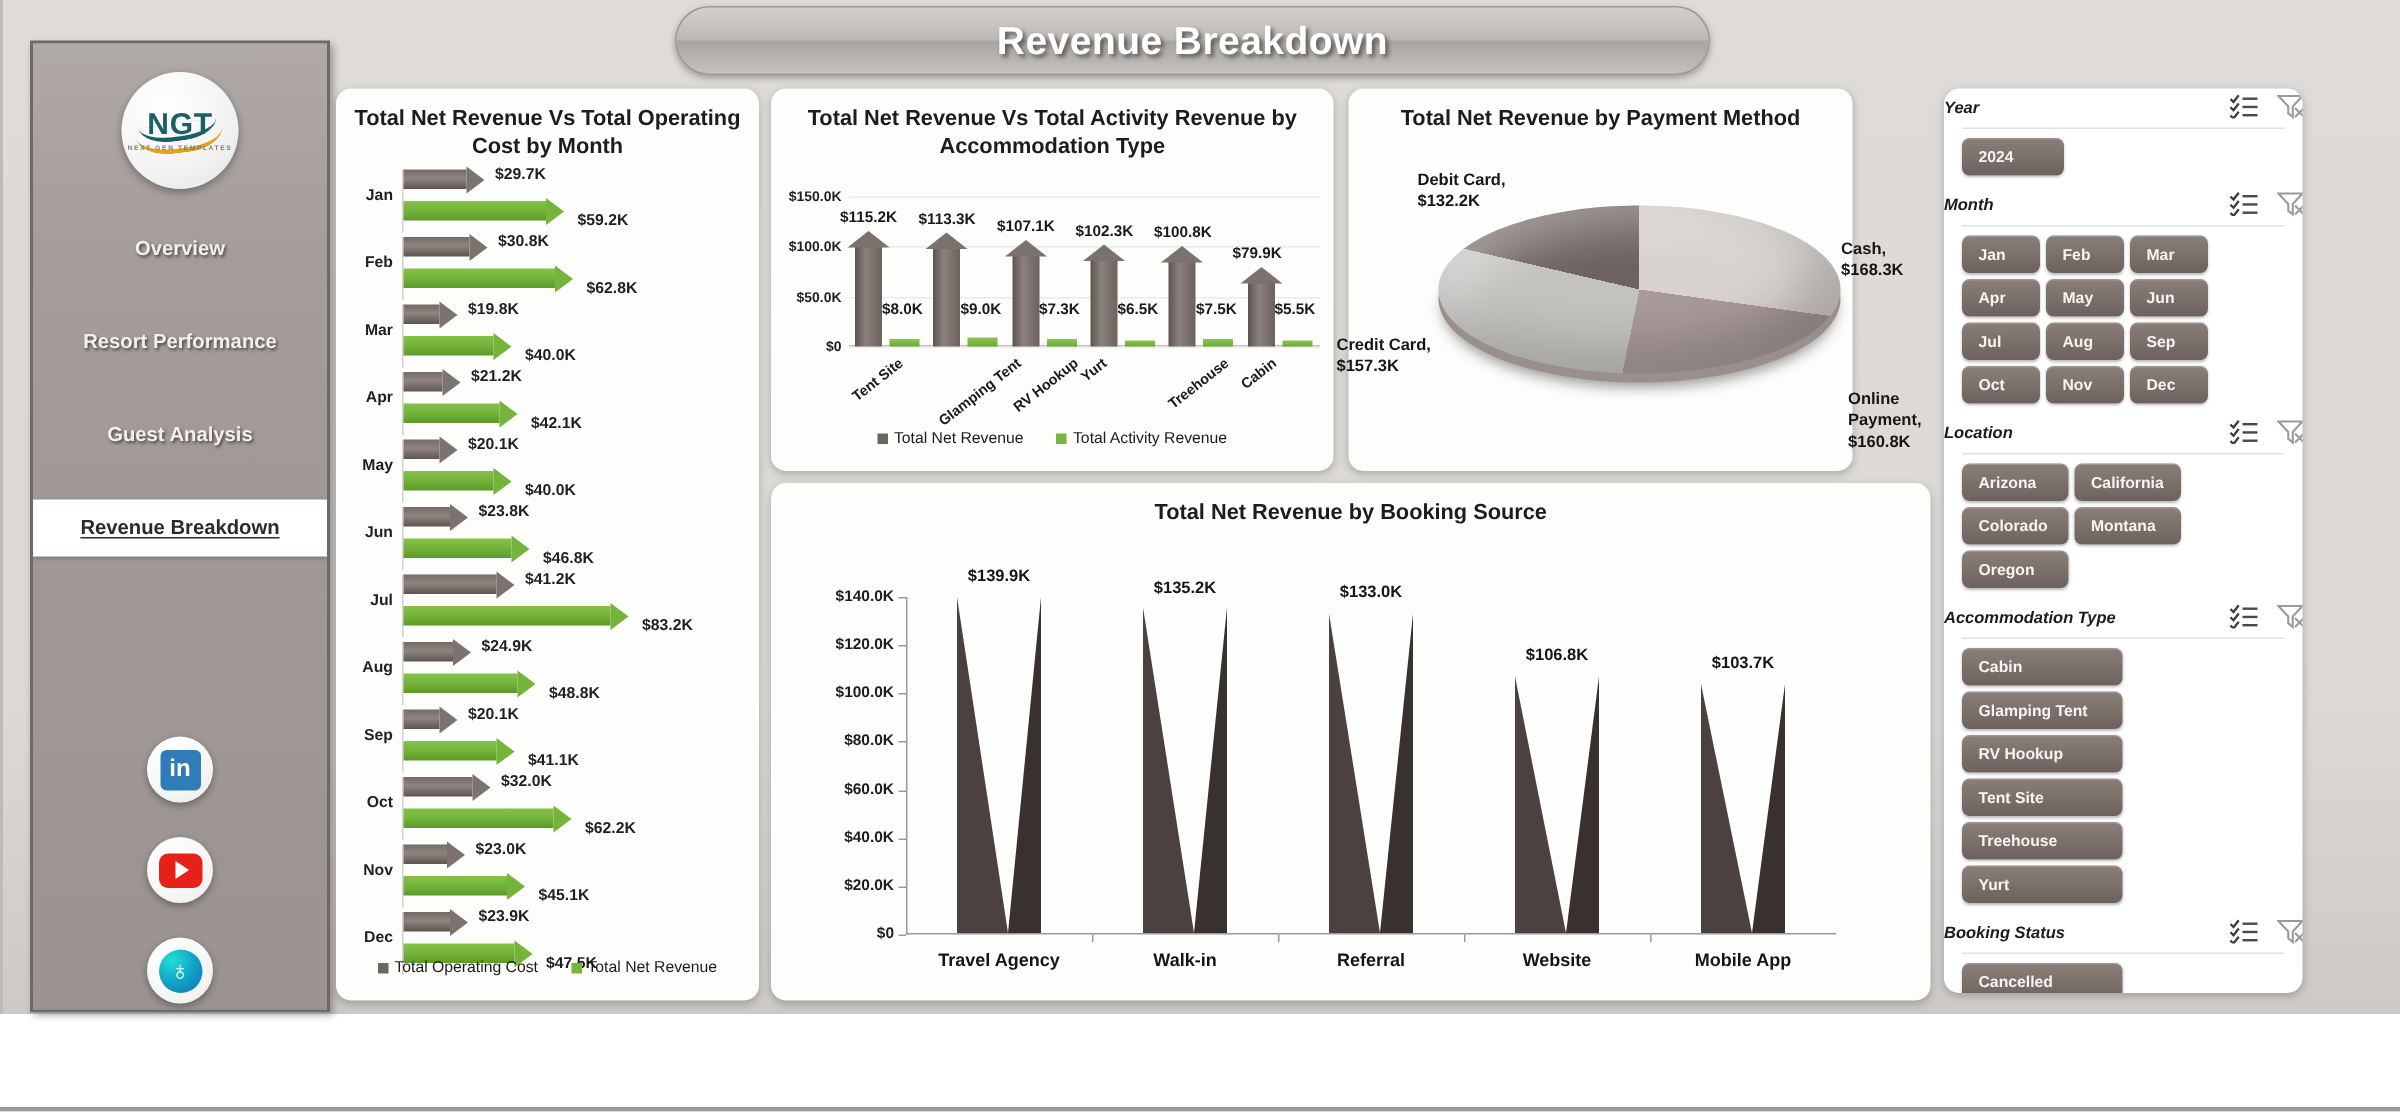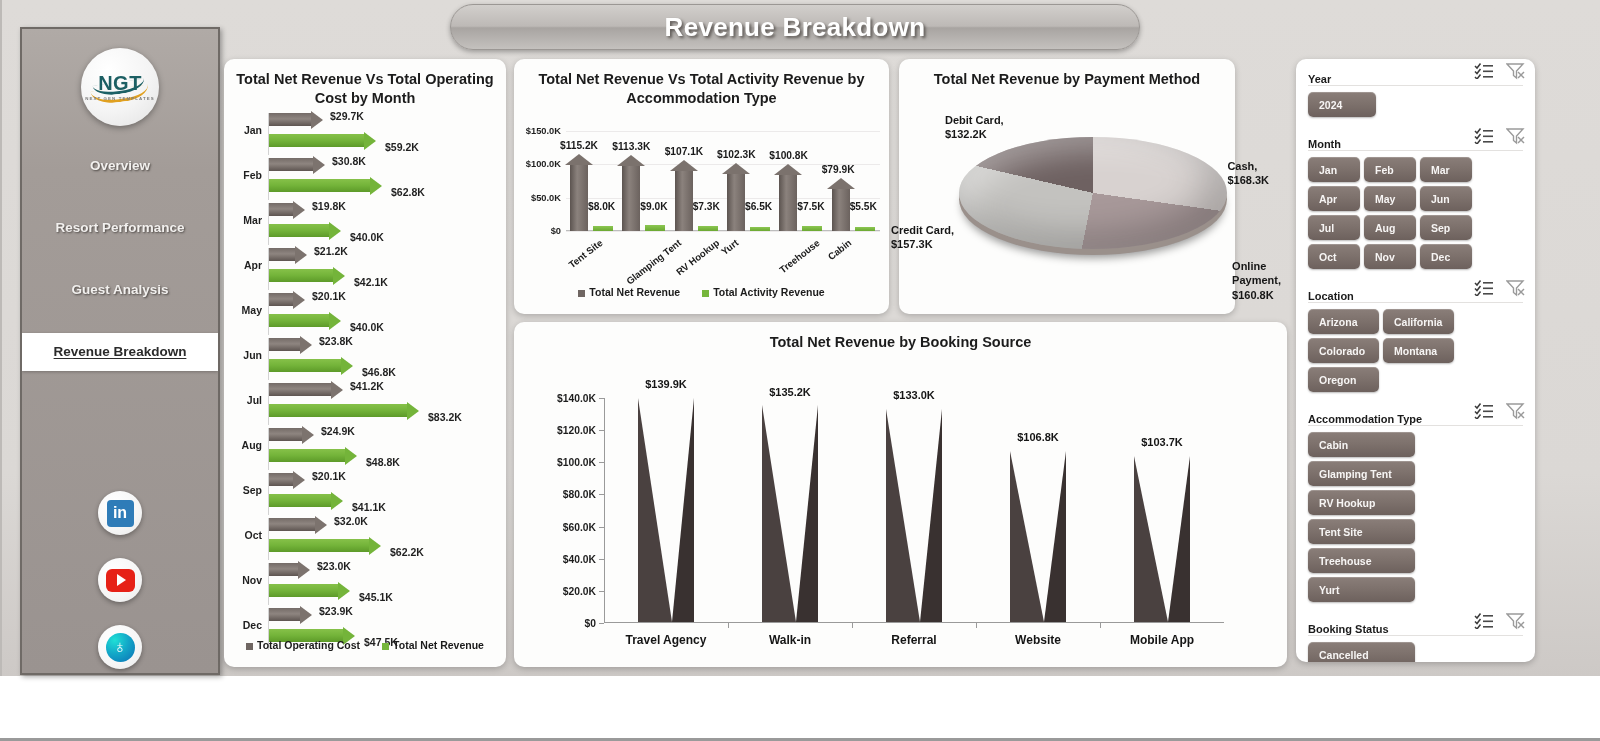--- a/index.html
+++ b/index.html
@@ -129,21 +129,21 @@
   .a-cost .head  { border-left:12px solid #7c736e; }
   .a-rev { top:23px; }
   .a-rev .shaft { background: linear-gradient(180deg,#86c149 0%, #74b43a 48%, #5d9a29 100%); }
   .a-rev .head  { border-left:12px solid #74b43a; }
   .m-val {
     position:absolute; font-size:10.5px; font-weight:bold; color:#1f1f1f; white-space:nowrap;
   }
   .m-val.cost { top:-1px; }
   .m-val.rev  { top:30px; }
 
-  .legend { position:absolute; width:100%; display:flex; justify-content:center; gap:22px; font-size:10.5px; font-weight:bold; color:#1b1b1b;}
+  .legend { position:absolute; width:100%; display:flex; justify-content:center; gap:22px; font-size:10.5px; font-weight:normal; color:#1b1b1b;}
   .legend .sw { display:inline-block; width:7px;height:7px; margin-right:4px; vertical-align:middle;}
   .sw-grey { background:#6f6662; }
   .sw-green{ background:#76b63b; }
 
   
   #accom-plot { position:absolute; left:52px; top:72px; width:314px; height:100px; }
   .acc-ytick { position:absolute; right:100%; margin-right:5px; font-size:9.3px; font-weight:bold; color:#1f1f1f; white-space:nowrap; transform:translateY(-50%); }
   .acc-gridline { position:absolute; left:0; width:100%; height:1px; background:#eceaea; }
   .acc-col { position:absolute; bottom:0; width:52px; }
   .acc-uparrow { position:absolute; bottom:0; left:4px; width:18px; }
@@ -185,21 +185,21 @@
   .bk-dlab { position:absolute; font-size:11px; font-weight:bold; color:#151515; white-space:nowrap; text-align:center; }
   .bk-xlab { position:absolute; font-size:12px; font-weight:bold; color:#151515; white-space:nowrap; text-align:center; }
 
   
   #panel {
     position:absolute; left:1296px; top:59px; width:239px; height:603px;
     background:#ffffff; border-radius:10px;
     box-shadow: 0 2px 6px rgba(0,0,0,.22);
     overflow:hidden;
   }
-  .sl-head { position:relative; height:26px; margin:0 12px; display:flex; align-items:flex-end; }
+  .sl-head { position:relative; height:26px; margin:0 0; display:flex; align-items:center;font-style:italic; }
   .sl-title { font-size:11px; font-weight:bold; color:#1b1b1b; }
   .sl-icons { position:absolute; right:-3px; top:3px; display:flex; gap:12px; align-items:center; }
   .icon-box { width:20px; height:18px; cursor:pointer; }
   .sl-rule { height:1px; background:#e3e1df; margin:0 12px 6px 12px; }
   .sl-items { display:flex; flex-wrap:wrap; gap:4px; padding:0 12px 7px 12px; }
   .sl-btn {
     border-radius:5px; color:#f7f5f4; font-size:10.5px; font-weight:bold;
     background: linear-gradient(180deg,#8a7e79 0%, #7d716c 48%, #6d615d 100%);
     box-shadow: 0 1px 2px rgba(0,0,0,.28), inset 0 1px 0 rgba(255,255,255,.18);
     display:flex; align-items:center; padding-left:11px; height:25px; cursor:pointer;

